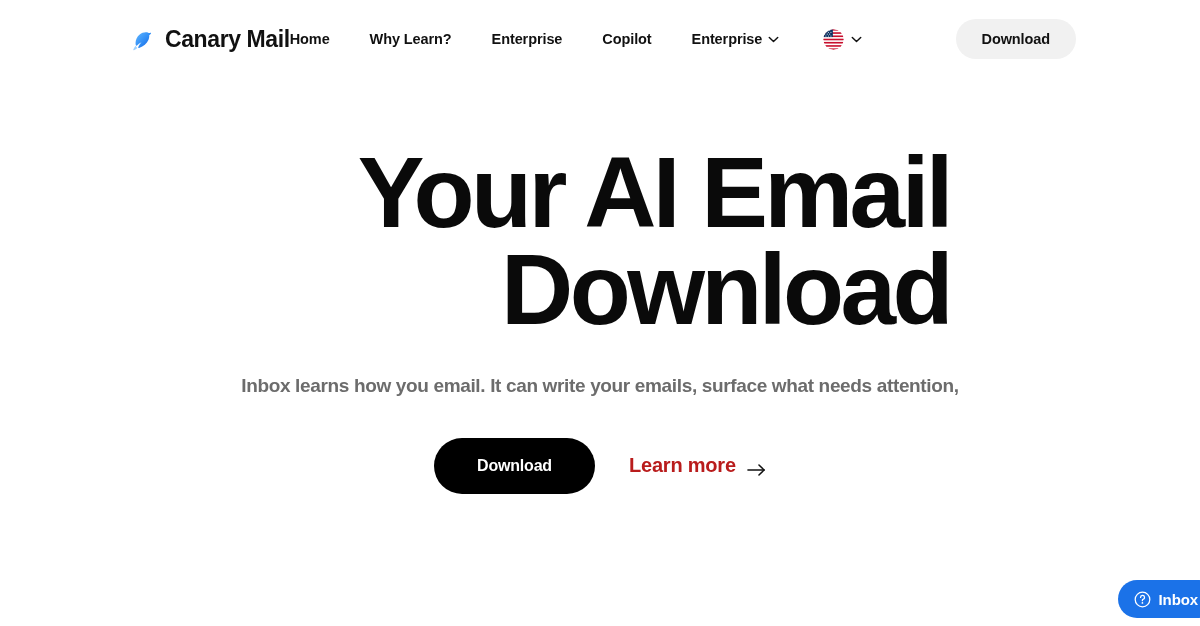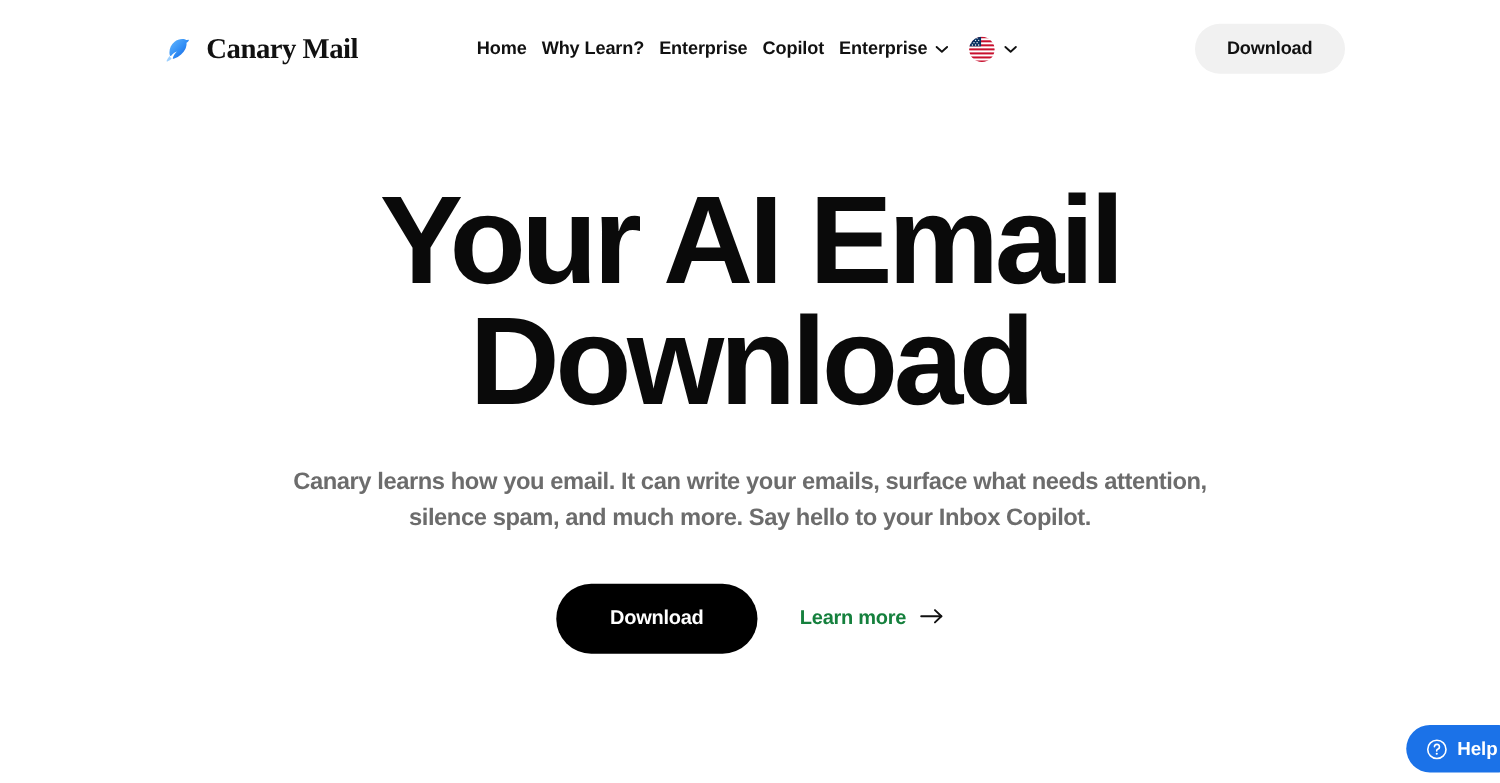--- a/index.html
+++ b/index.html
@@ -23,46 +23,44 @@
     display: flex;
     align-items: center;
     padding: 0 124px 0 128px;
     background: #ffffff;
     position: relative;
     z-index: 30;
   }
 
   .brand {
     display: flex;
-    align-items: flex-start;
+    align-items: flex-end;
     gap: 11px;
     flex: 0 0 auto;
-    font-family: Liberation Serif, serif;
   }
 
   .brand-logo {
     width: 26px;
     height: 26px;
     display: block;
     flex: 0 0 auto;
   }
 
   .brand-name {
     font-size: 23px;
     font-weight: bold;
     letter-spacing: -0.4px;
     color: #111111;
     white-space: nowrap;
   }
 
   .nav {
     display: flex;
     align-items: center;
-    gap: 12px;
-    margin-left: 95px;
+    gap: 40px;
   }
 
   .nav-item {
     display: flex;
     align-items: center;
     gap: 6px;
     font-size: 14.5px;
     font-weight: bold;
     color: #111111;
     letter-spacing: -0.1px;
@@ -117,20 +115,21 @@
   }
 
   .hero-title {
     font-size: 100px;
     line-height: 0.97;
     font-weight: bold;
     letter-spacing: -3.6px;
     color: #0a0a0a;
     max-width: 700px;
     margin: 0 auto;
+    text-align: right;
   }
 
   .hero-sub {
     margin: 34px auto 0;
     max-width: 770px;
     font-size: 19px;
     line-height: 1.52;
     font-weight: bold;
     color: #6c6c6c;
     letter-spacing: -0.35px;
@@ -153,25 +152,25 @@
     font-family: inherit;
     font-size: 16px;
     font-weight: bold;
     letter-spacing: -0.2px;
     cursor: pointer;
     white-space: nowrap;
   }
 
   .btn-link {
     display: flex;
-    align-items: flex-start;
+    align-items: flex-end;
     gap: 11px;
-    font-size: 16px;
-    font-weight: bold;
-    color: #15803d;
+    font-size: 20px;
+    font-weight: bold;
+    color: #b91c1c;
     letter-spacing: -0.2px;
     cursor: pointer;
     white-space: nowrap;
   }
 
   .arrow-icon { width: 19px; height: 14px; display: block; }
 
   
   .preview {
     position: absolute;
@@ -299,23 +298,22 @@
 
 <main class="hero">
 
   <h1 class="hero-title">
     <span>Your AI Email</span>
     <br>
     <span>Download</span>
   </h1>
 
   <p class="hero-sub">
-    <span>Canary learns how you email. It can write your emails, surface what needs attention,</span>
+    <span>Inbox learns how you email. It can write your emails, surface what needs attention,</span>
     <br>
-    <span>silence spam, and much more. Say hello to your Inbox Copilot.</span>
   </p>
 
   <div class="hero-actions">
 
     <button class="btn-primary">Download</button>
 
     <div class="btn-link">
       <span>Learn more</span>
       <svg class="arrow-icon" viewBox="0 0 20 14">
         <path d="M1 7 H18" fill="none" stroke="#111111" stroke-width="1.6" stroke-linecap="round"></path>
@@ -332,14 +330,14 @@
 
   
 </section>
 
 <button class="help-widget">
   <svg class="help-q" viewBox="0 0 20 20">
     <circle cx="10" cy="10" r="8.6" fill="none" stroke="#ffffff" stroke-width="1.5"></circle>
     <path d="M7.7 7.6a2.35 2.35 0 1 1 2.9 2.3c-0.55 0.16-0.75 0.55-0.75 1.05v0.5" fill="none" stroke="#ffffff" stroke-width="1.5" stroke-linecap="round"></path>
     <circle cx="9.9" cy="14.1" r="1.02" fill="#ffffff"></circle>
   </svg>
-  <span>Help</span>
+  <span>Inbox</span>
 </button>
 
 </body></html>

